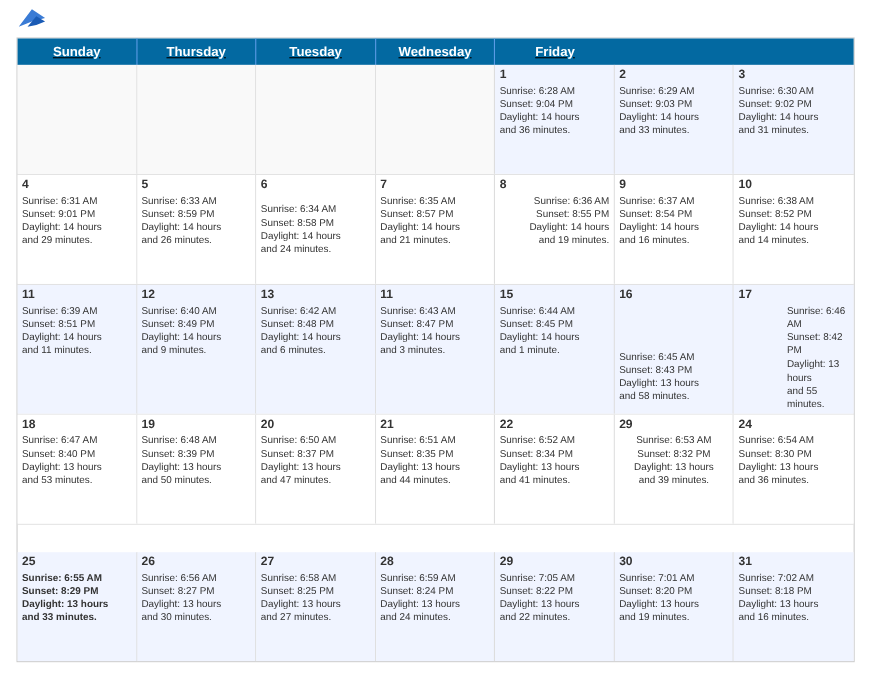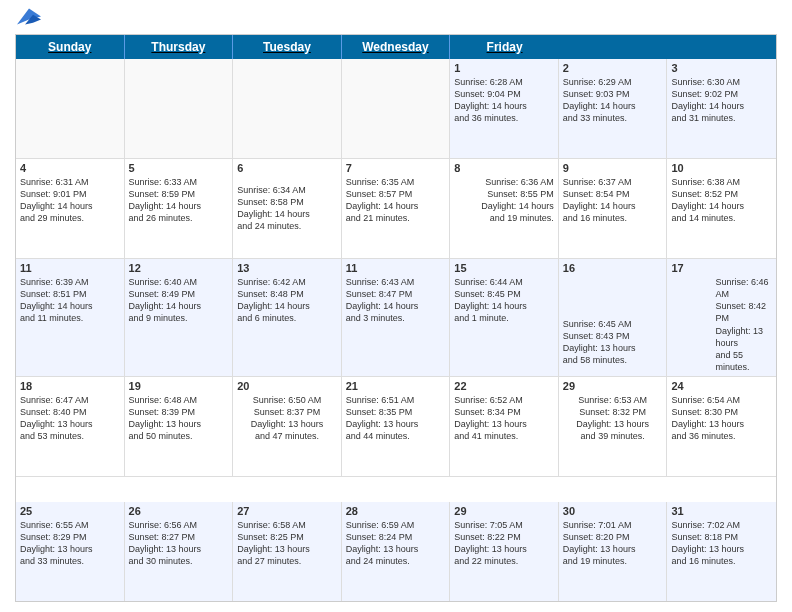--- a/index.html
+++ b/index.html
@@ -280,21 +280,21 @@
           </div>
           <div class="cal-cell">
             <div class="day-num">19</div>
             <div class="day-info" style="white-space: pre-line;">Sunrise: 6:48 AM
 Sunset: 8:39 PM
 Daylight: 13 hours
 and 50 minutes.</div>
           </div>
           <div class="cal-cell">
             <div class="day-num">20</div>
-            <div class="day-info" style="white-space: pre-line; text-align: center;">Sunrise: 6:50 AM
+            <div class="day-info" style="white-space: pre-line;">Sunrise: 6:50 AM
 Sunset: 8:37 PM
 Daylight: 13 hours
 and 47 minutes.</div>
           </div>
           <div class="cal-cell">
             <div class="day-num">21</div>
             <div class="day-info" style="white-space: pre-line;">Sunrise: 6:51 AM
 Sunset: 8:35 PM
 Daylight: 13 hours
 and 44 minutes.</div>
@@ -317,21 +317,21 @@
             <div class="day-num">24</div>
             <div class="day-info" style="white-space: pre-line;">Sunrise: 6:54 AM
 Sunset: 8:30 PM
 Daylight: 13 hours
 and 36 minutes.</div>
           </div>
         </div>
         <div class="cal-row">
           <div class="cal-cell alt-row">
             <div class="day-num">25</div>
-            <div class="day-info" style="white-space: pre-line;">Sunrise: 6:55 AM
+            <div class="day-info" style="white-space: pre-line; font-weight: bold;">Sunrise: 6:55 AM
 Sunset: 8:29 PM
 Daylight: 13 hours
 and 33 minutes.</div>
           </div>
           <div class="cal-cell alt-row">
             <div class="day-num">26</div>
             <div class="day-info" style="white-space: pre-line;">Sunrise: 6:56 AM
 Sunset: 8:27 PM
 Daylight: 13 hours
 and 30 minutes.</div>

